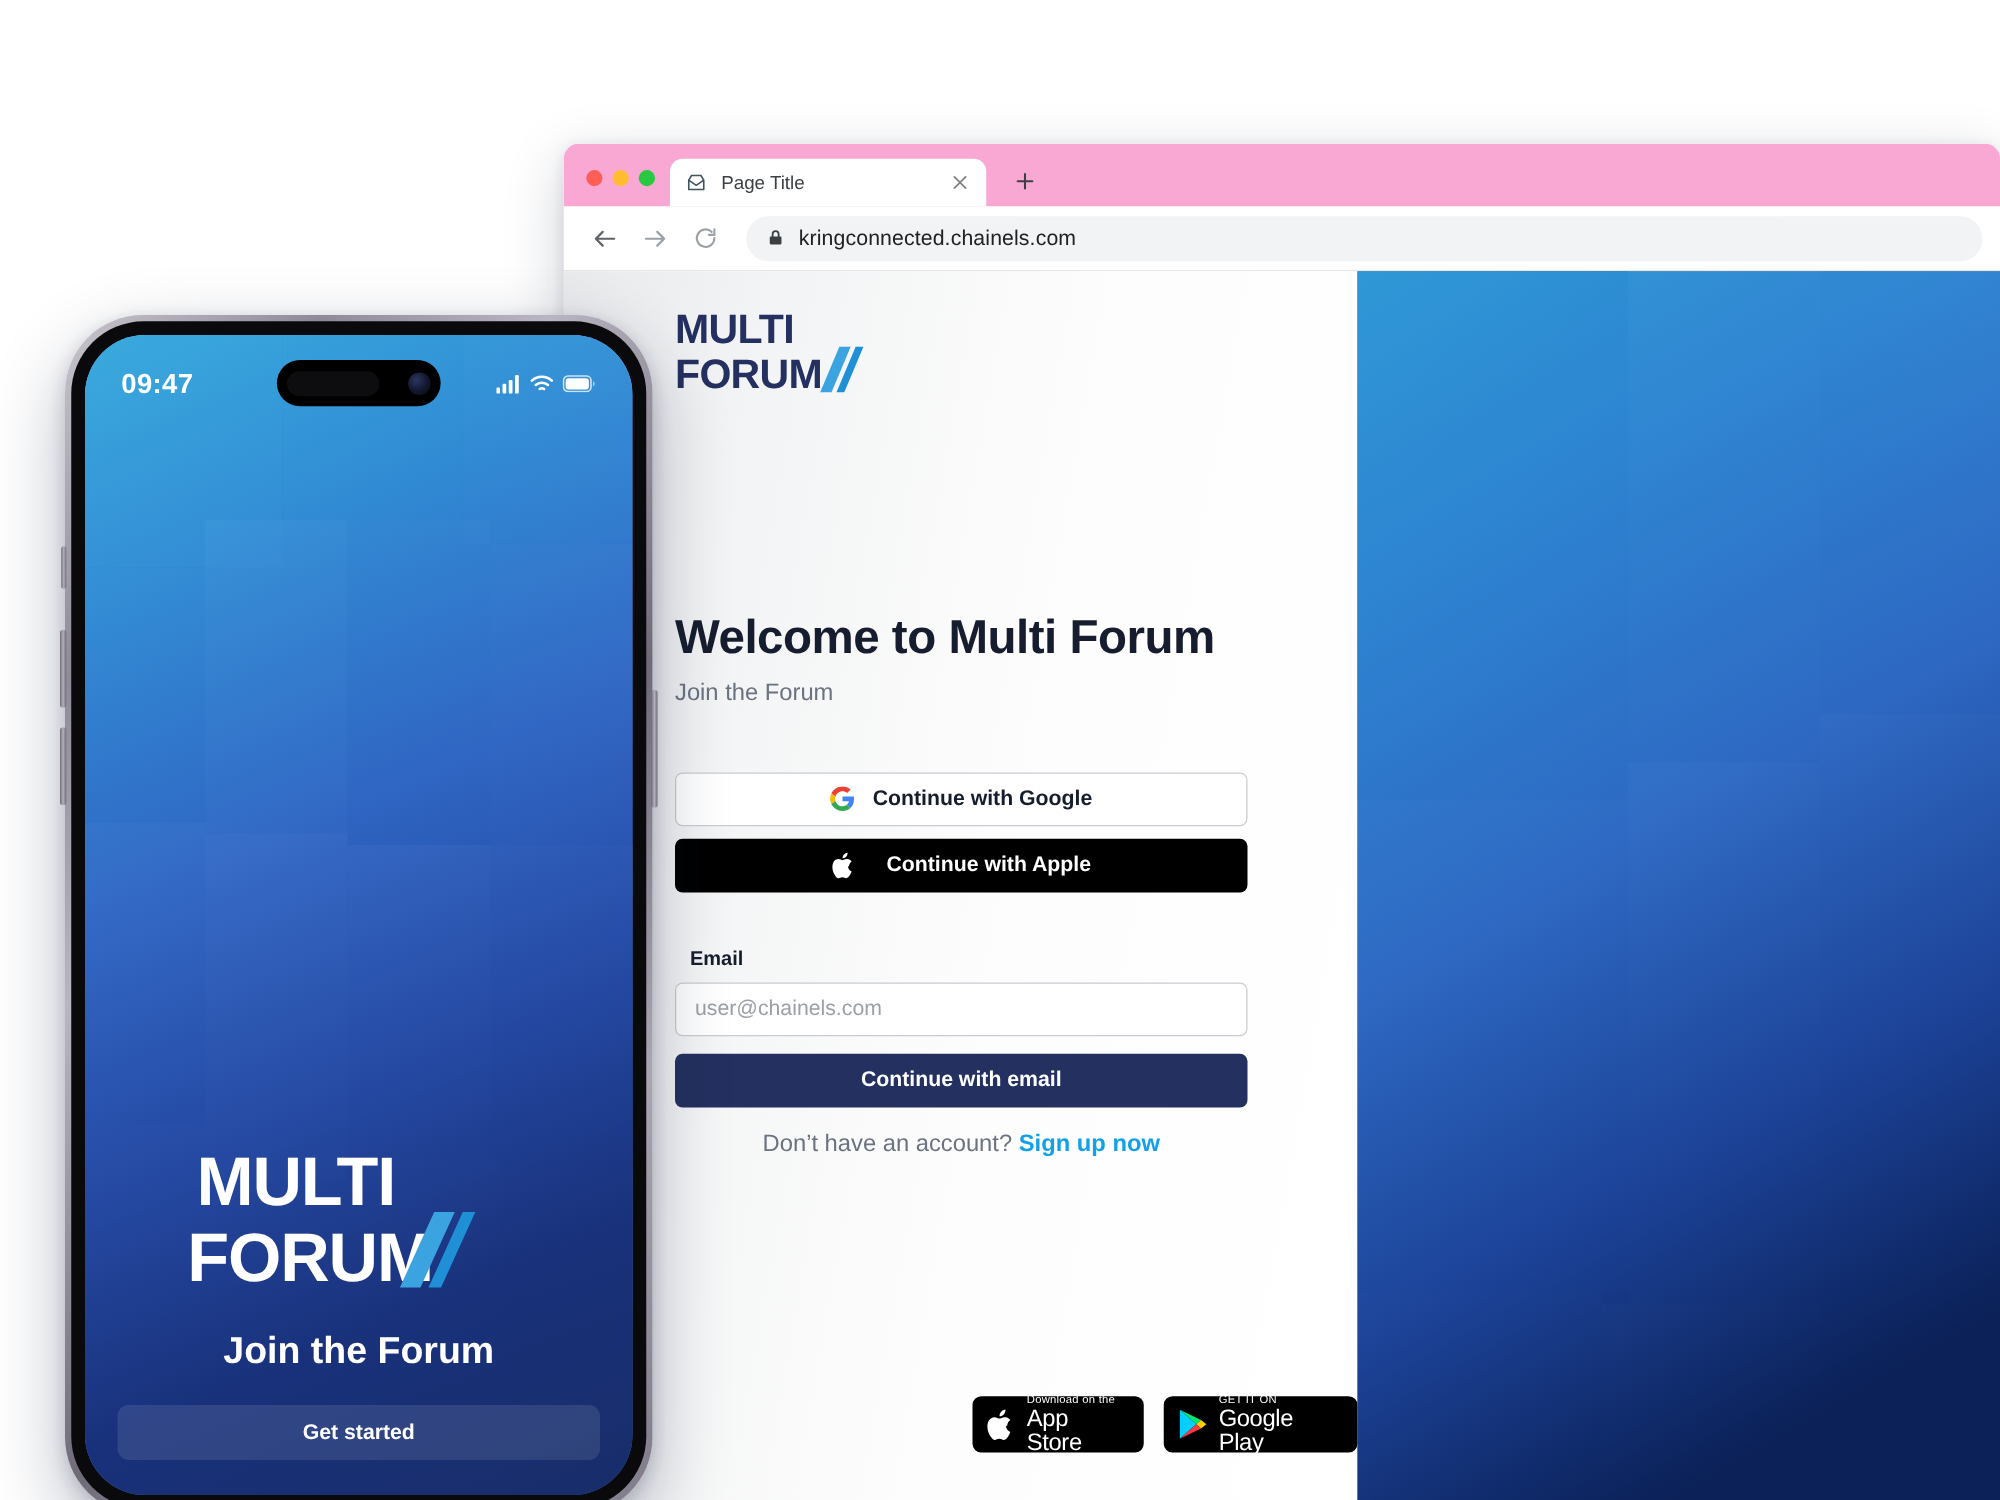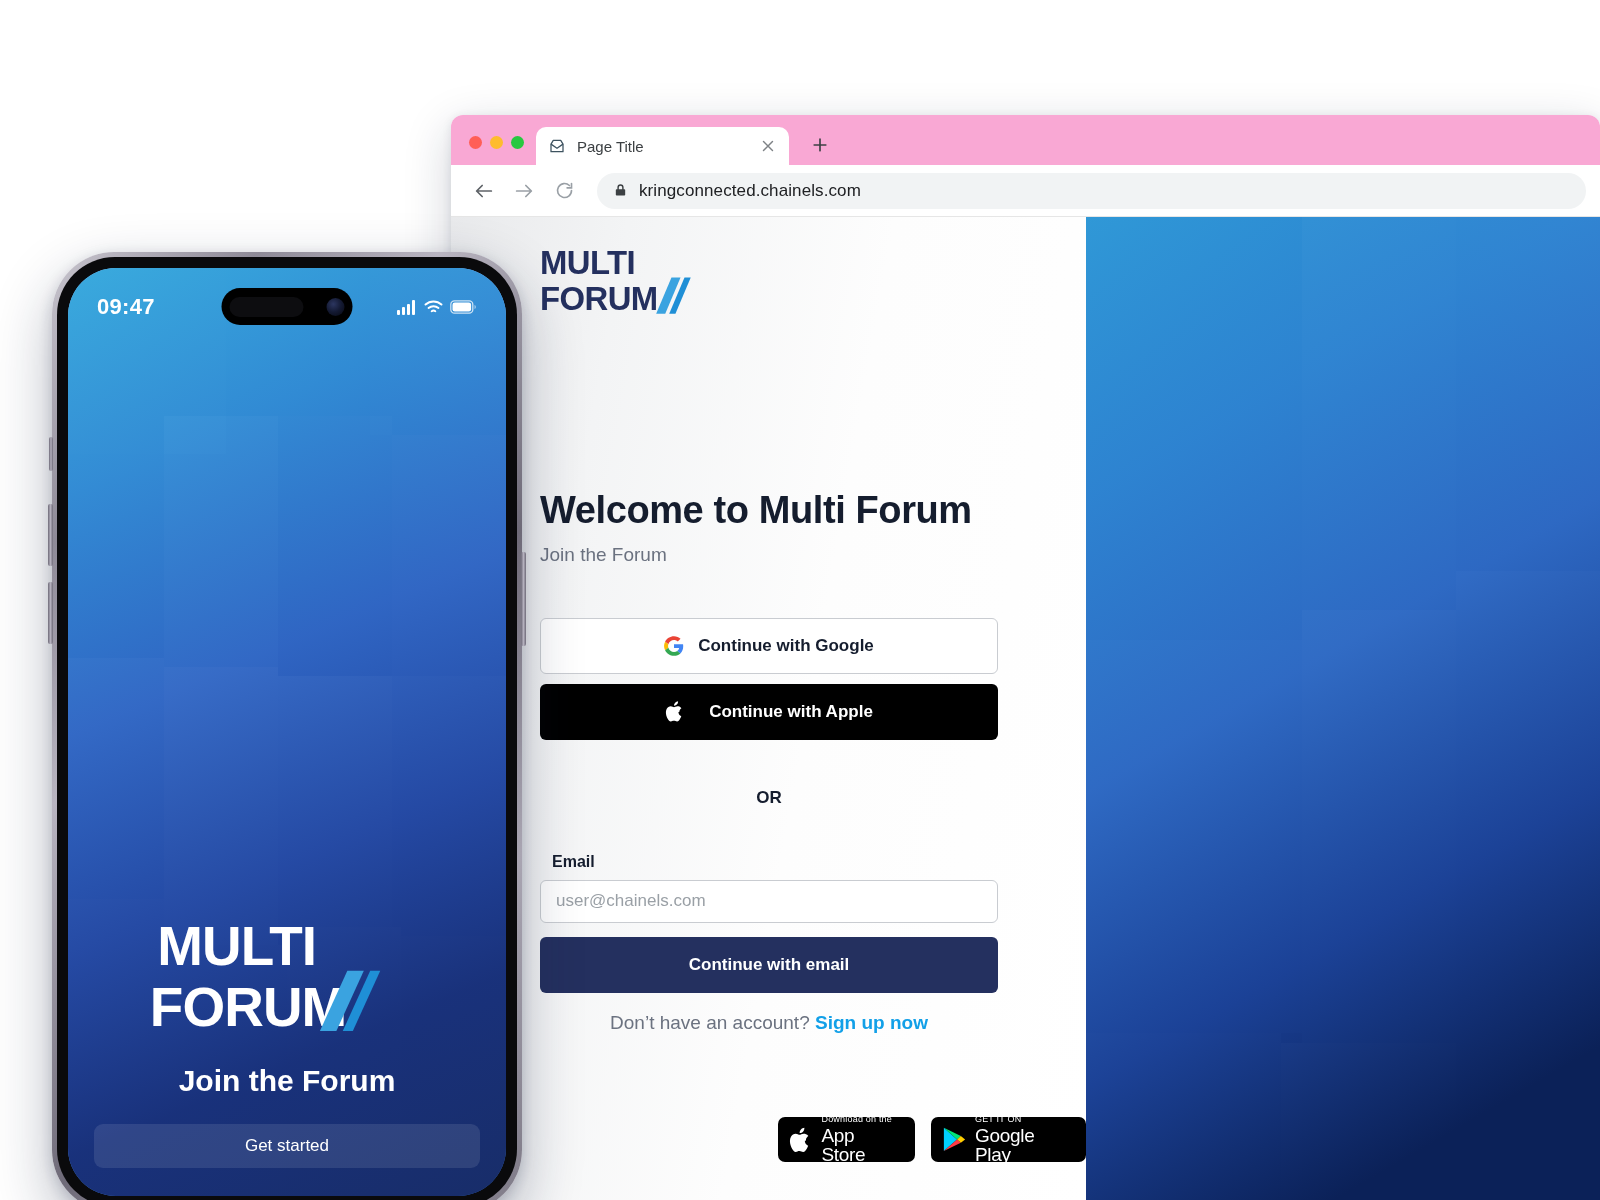--- a/index.html
+++ b/index.html
@@ -54,21 +54,21 @@
   .pane-left {
     width:635px; flex:0 0 635px; position:relative;
     background:linear-gradient(100deg,#e9eaec 0%,#f3f4f5 22%,#fdfdfd 55%,#ffffff 100%);
   }
   .logo-wrap { position:absolute; left:89px; top:25px; }
   .form { position:absolute; left:89px; top:272px; width:458px; }
   .h1 { font-size:38px; font-weight:bold; color:#151d2e; letter-spacing:-.4px; line-height:1.15; }
   .sub { font-size:19px; color:#6b7280; margin-top:11px; }
 
   .btn {
-    width:100%; height:56px; border-radius:6px; display:flex;
+    width:100%; height:43px; border-radius:6px; display:flex;
     align-items:center; justify-content:center; gap:14px;
     font-size:17px; font-weight:bold; cursor:pointer; border:none;
     font-family:"Liberation Sans", sans-serif;
   }
   .btn-google { background:#fff; border:1px solid #c9ccd1; color:#151d2e; margin-top:52px; }
   .btn-apple  { background:#000; color:#fff; margin-top:10px;gap:24px; }
   .or { text-align:center; font-size:17px; font-weight:bold; color:#151d2e; margin-top:48px; }
   .lbl { font-size:16px; font-weight:bold; color:#151d2e; margin-top:45px;margin-left:12px; }
   .inp {
     width:100%; height:43px; border:1px solid #c9ccd1; border-radius:6px;
@@ -128,21 +128,21 @@
   .statusbar { position:absolute; top:0; left:0; right:0; height:58px;
                display:flex; align-items:center; justify-content:space-between;
                padding:20px 29px 0 29px; color:#fff; }
   .clock { font-size:22px; font-weight:bold; letter-spacing:.3px; }
   .status-icons { display:flex; align-items:center; gap:7px; }
 
   .phone-body { position:absolute; left:0; right:0; bottom:0; padding:0 26px 28px; }
   .ph-tag { text-align:center; font-size:30px; font-weight:bold; color:#fff; margin-top:18px; }
   .ph-btn { margin-top:26px; height:44px; border-radius:9px; background:rgba(255,255,255,.10);
             display:flex; align-items:center; justify-content:center;
-            font-size:17px; font-weight:normal; color:#fff; cursor:pointer; }
+            font-size:17px; font-weight:bold; color:#fff; cursor:pointer; }
   .sidebtn { position:absolute; background:linear-gradient(90deg,#6e6a78,#b4b0bd,#6e6a78);
              border-radius:2px; }
 </style>
 </head>
 <body>
 
 <div class="stage">
 
   <div class="browser">
 
@@ -224,21 +224,20 @@
           </button>
 
           <button class="btn btn-apple">
             <svg width="20" height="23" viewBox="0 0 24 28" fill="#fff">
               <path d="M17.2 14.7c0-3.1 2.5-4.6 2.6-4.7-1.4-2.1-3.6-2.4-4.4-2.4-1.9-.2-3.6 1.1-4.6 1.1-.9 0-2.4-1.1-3.9-1.1-2 0-3.9 1.2-4.9 3C-.1 14.3 1.3 20 3.3 23.1c1 1.5 2.1 3.2 3.6 3.1 1.5-.1 2-.9 3.8-.9s2.2.9 3.8.9c1.6 0 2.6-1.5 3.5-3 1.1-1.7 1.6-3.4 1.6-3.5-.1 0-3.4-1.3-3.4-5z"></path>
               <path d="M14.5 5.2c.8-1 1.4-2.4 1.2-3.8-1.2.1-2.7.8-3.5 1.8-.8.9-1.5 2.3-1.3 3.7 1.3.1 2.7-.7 3.6-1.7z"></path>
             </svg>
             <span>Continue with Apple</span>
           </button>
 
-          <div class="or">OR</div>
 
           <div class="lbl">Email</div>
           <input class="inp" type="email" placeholder="user@chainels.com" style="">
 
           <button class="btn btn-email">
             <span>Continue with email</span>
           </button>
 
           <div class="signup">
             <span>Don’t have an account?</span>

